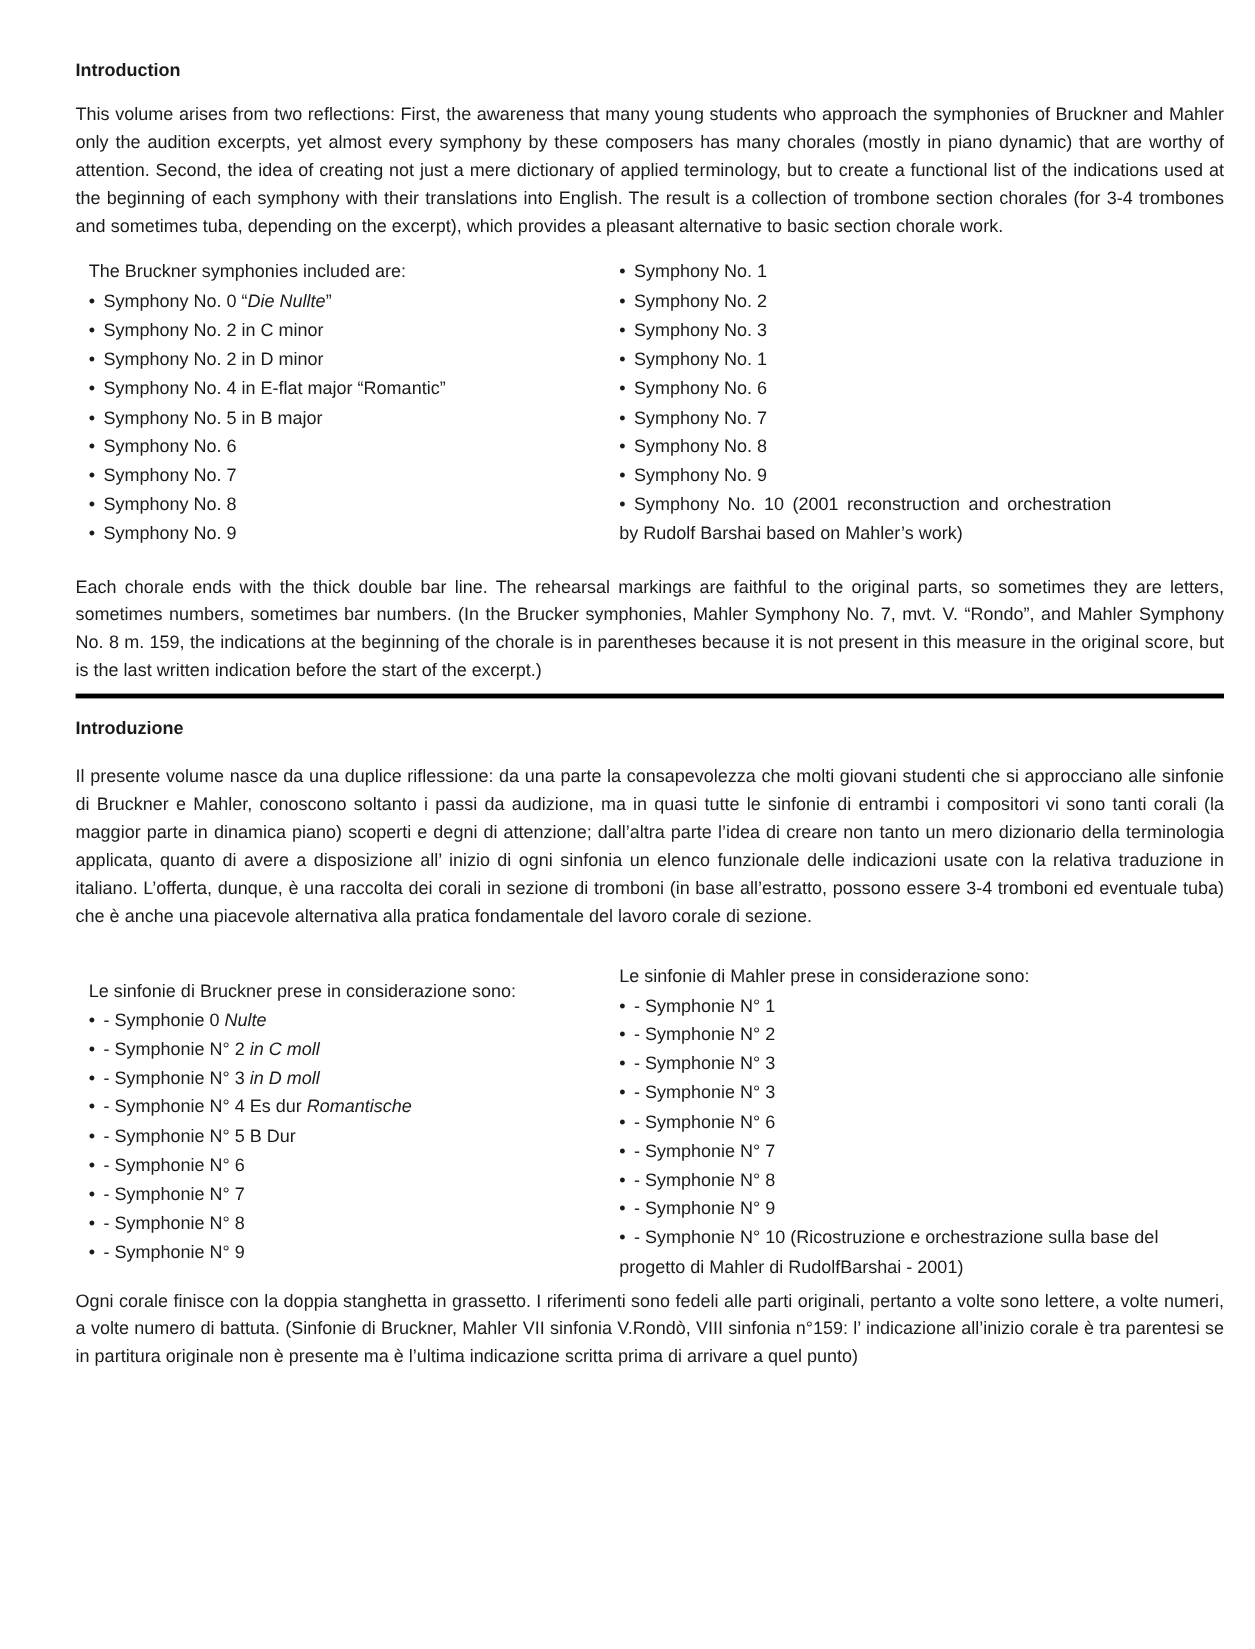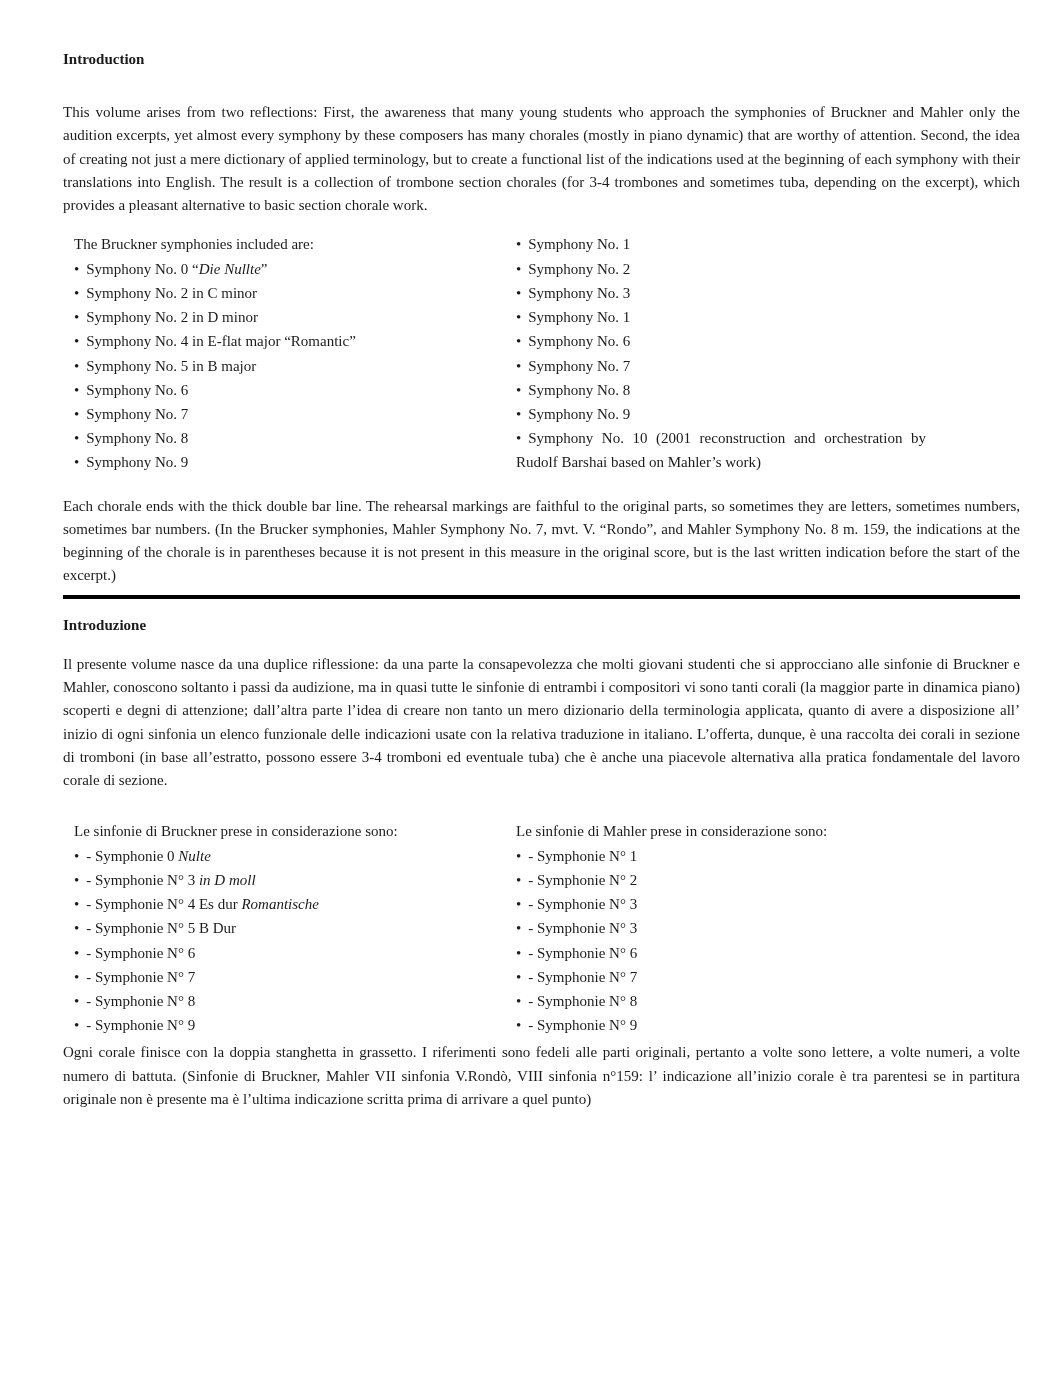--- a/index.html
+++ b/index.html
@@ -11,33 +11,32 @@
     font-family: "Liberation Sans", "DejaVu Sans", sans-serif;
     font-size: 15px;
     box-sizing: border-box;
   }
   .page {
     box-sizing: border-box;
     width: 1046px;
     height: 1374px;
     padding: 48px 26px 0 63px;
     overflow: hidden;
-    font-family: Liberation Serif, serif;
   }
   .heading {
     font-weight: 700;
     line-height: 22px;
   }
   .heading-it { margin-top: 15px; }
   .para {
     margin: 0;
     text-align: justify;
     line-height: 23.3px;
   }
-  .para-en-1 { margin-top: 31px; }
+  .para-en-1 { margin-top: 14px; }
   .para-en-2 { margin-top: 20px; }
   .para-it-1 { margin-top: 17px; }
   .para-it-2 { margin-top: 4px; }
   .cols { display: flex; align-items: center; }
   .lists-en { margin-top: 15px; }
   .lists-it { margin-top: 27px; }
   .col { flex: none; box-sizing: border-box; }
   .col-left  { width: 453px; padding-left: 11px; }
   .col-right-en { width: 410px; }
   .col-right-it { width: 464px; }
@@ -98,39 +97,41 @@
 
   <div class="heading heading-it">Introduzione</div>
 
   <p class="para para-it-1">Il presente volume nasce da una duplice riflessione: da una parte la consapevolezza che molti giovani studenti che si approcciano alle sinfonie di Bruckner e Mahler, conoscono soltanto i passi da audizione, ma in quasi tutte le sinfonie di entrambi i compositori vi sono tanti corali (la maggior parte in dinamica piano) scoperti e degni di attenzione; dall’altra parte l’idea di creare non tanto un mero dizionario della terminologia applicata, quanto di avere a disposizione all’ inizio di ogni sinfonia un elenco funzionale delle indicazioni usate con la relativa traduzione in italiano. L’offerta, dunque, è una raccolta dei corali in sezione di tromboni (in base all’estratto, possono essere 3-4 tromboni ed eventuale tuba) che è anche una piacevole alternativa alla pratica fondamentale del lavoro corale di sezione.</p>
 
   <div class="cols lists-it">
     <div class="col col-left">
       <div class="list-header">Le sinfonie di Bruckner prese in considerazione sono:</div>
       <div class="list">
           <div class="li"><span class="bullet">•</span><span><span>- Symphonie 0 </span><i>Nulte</i></span></div>
+          <div class="li"><span class="bullet">•</span><span><span>- Symphonie N° 2 </span><i>in C moll</i></span></div>
           <div class="li"><span class="bullet">•</span><span><span>- Symphonie N° 3 </span><i>in D moll</i></span></div>
           <div class="li"><span class="bullet">•</span><span><span>- Symphonie N° 4 Es dur </span><i>Romantische</i></span></div>
           <div class="li"><span class="bullet">•</span><span><span>- Symphonie N° 5 B Dur</span></span></div>
           <div class="li"><span class="bullet">•</span><span><span>- Symphonie N° 6</span></span></div>
           <div class="li"><span class="bullet">•</span><span><span>- Symphonie N° 7</span></span></div>
           <div class="li"><span class="bullet">•</span><span><span>- Symphonie N° 8</span></span></div>
           <div class="li"><span class="bullet">•</span><span><span>- Symphonie N° 9</span></span></div>
         </div>
     </div>
     <div class="col col-right-it">
       <div class="list-header">Le sinfonie di Mahler prese in considerazione sono:</div>
       <div class="list">
           <div class="li"><span class="bullet">•</span><span><span>- Symphonie N° 1</span></span></div>
           <div class="li"><span class="bullet">•</span><span><span>- Symphonie N° 2</span></span></div>
           <div class="li"><span class="bullet">•</span><span><span>- Symphonie N° 3</span></span></div>
           <div class="li"><span class="bullet">•</span><span><span>- Symphonie N° 3</span></span></div>
           <div class="li"><span class="bullet">•</span><span><span>- Symphonie N° 6</span></span></div>
           <div class="li"><span class="bullet">•</span><span><span>- Symphonie N° 7</span></span></div>
           <div class="li"><span class="bullet">•</span><span><span>- Symphonie N° 8</span></span></div>
           <div class="li"><span class="bullet">•</span><span><span>- Symphonie N° 9</span></span></div>
+          <div class="li"><span class="bullet">•</span><span><span>- Symphonie N° 10 (Ricostruzione e orchestrazione sulla base del progetto di Mahler di RudolfBarshai - 2001)</span></span></div>
         </div>
     </div>
   </div>
 
   <p class="para para-it-2">Ogni corale finisce con la doppia stanghetta in grassetto. I riferimenti sono fedeli alle parti originali, pertanto a volte sono lettere, a volte numeri, a volte numero di battuta. (Sinfonie di Bruckner, Mahler VII sinfonia V.Rondò, VIII sinfonia n°159: l’ indicazione all’inizio corale è tra parentesi se in partitura originale non è presente ma è l’ultima indicazione scritta prima di arrivare a quel punto)</p>
 
 </div>
 
 </body></html>

